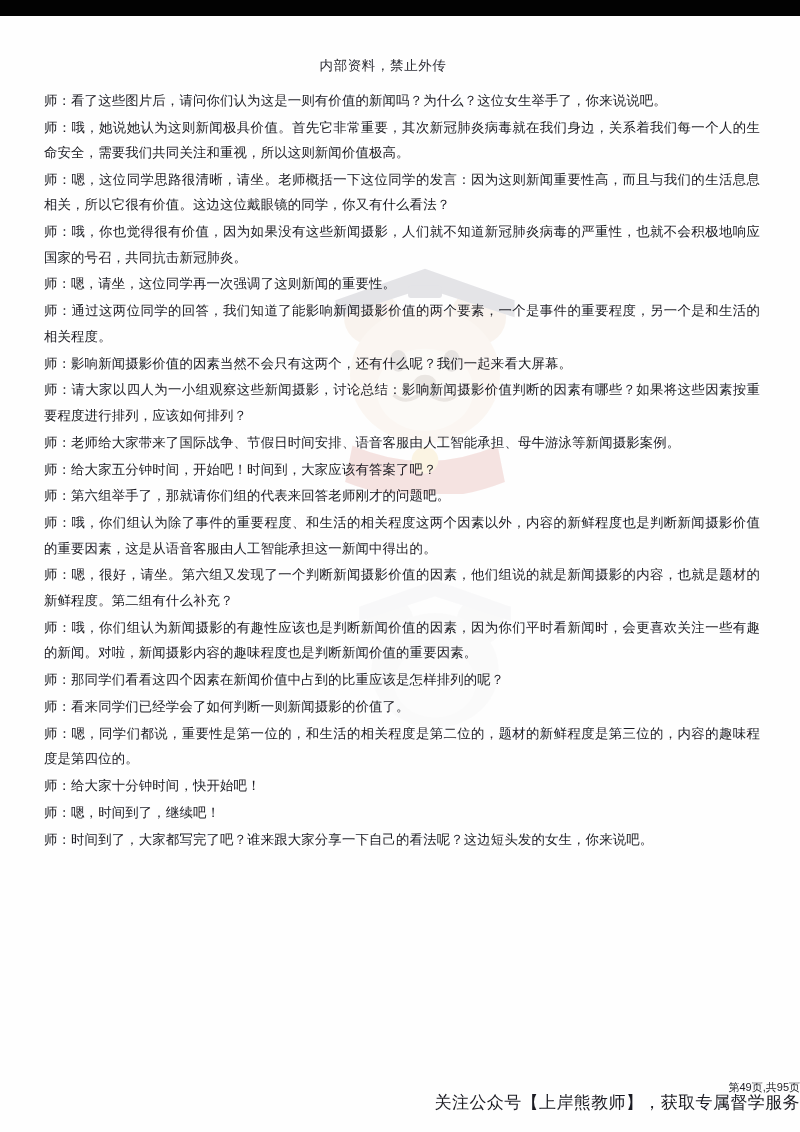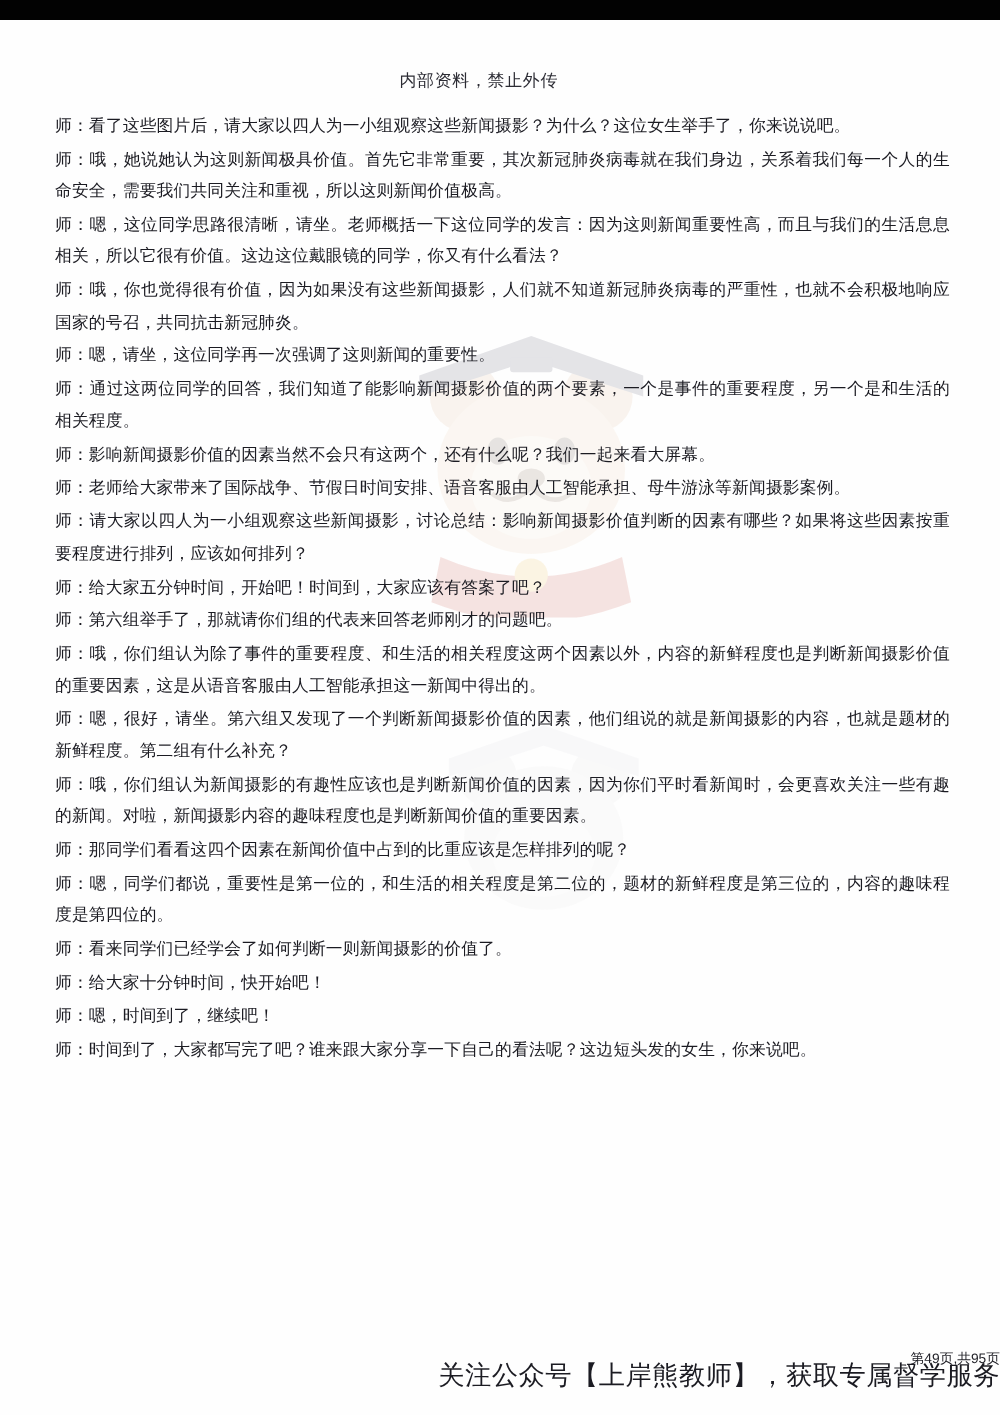--- a/index.html
+++ b/index.html
@@ -99,22 +99,22 @@
     text-align: right;
   }
   #page-number {
     font-family: "Liberation Sans", "DejaVu Sans", sans-serif;
     font-size: 11px;
     color: #1d1d24;
     line-height: 13px;
     margin-left: -86px;
   }
   #footer-promo {
-    font-family: Liberation Mono, monospace;
-    font-size: 21px;
+    font-family: Liberation Serif, serif;
+    font-size: 17px;
     color: #1b1b22;
     line-height: 22px;
     margin-top: -2px;
     letter-spacing: 0.4px;
   }
 </style>
 </head>
 <body>
 
 <div id="top-band"></div>
@@ -146,37 +146,37 @@
       <path d="M26 30 L100 4 L174 30 L174 44 L100 20 L26 44 Z" fill="#cacad4"></path>
     </svg>
 
   </div>
 
   <div id="doc-header">
     <span class="hdr-text">内部资料，禁止外传</span>
   </div>
 
   <div id="doc-body">
-    <p class="para">师：看了这些图片后，请大家以四人为一小组观察这些新闻摄影？为什么？这位女生举手了，你来说说吧。</p>
+    <p class="para">师：看了这些图片后，请问你们认为这是一则有价值的新闻吗？为什么？这位女生举手了，你来说说吧。</p>
     <p class="para">师：哦，她说她认为这则新闻极具价值。首先它非常重要，其次新冠肺炎病毒就在我们身边，关系着我们每一个人的生命安全，需要我们共同关注和重视，所以这则新闻价值极高。</p>
     <p class="para">师：嗯，这位同学思路很清晰，请坐。老师概括一下这位同学的发言：因为这则新闻重要性高，而且与我们的生活息息相关，所以它很有价值。这边这位戴眼镜的同学，你又有什么看法？</p>
     <p class="para">师：哦，你也觉得很有价值，因为如果没有这些新闻摄影，人们就不知道新冠肺炎病毒的严重性，也就不会积极地响应国家的号召，共同抗击新冠肺炎。</p>
     <p class="para">师：嗯，请坐，这位同学再一次强调了这则新闻的重要性。</p>
     <p class="para">师：通过这两位同学的回答，我们知道了能影响新闻摄影价值的两个要素，一个是事件的重要程度，另一个是和生活的相关程度。</p>
     <p class="para">师：影响新闻摄影价值的因素当然不会只有这两个，还有什么呢？我们一起来看大屏幕。</p>
+    <p class="para">师：请大家以四人为一小组观察这些新闻摄影，讨论总结：影响新闻摄影价值判断的因素有哪些？如果将这些因素按重要程度进行排列，应该如何排列？</p>
     <p class="para">师：老师给大家带来了国际战争、节假日时间安排、语音客服由人工智能承担、母牛游泳等新闻摄影案例。</p>
-    <p class="para">师：请大家以四人为一小组观察这些新闻摄影，讨论总结：影响新闻摄影价值判断的因素有哪些？如果将这些因素按重要程度进行排列，应该如何排列？</p>
     <p class="para">师：给大家五分钟时间，开始吧！时间到，大家应该有答案了吧？</p>
     <p class="para">师：第六组举手了，那就请你们组的代表来回答老师刚才的问题吧。</p>
     <p class="para">师：哦，你们组认为除了事件的重要程度、和生活的相关程度这两个因素以外，内容的新鲜程度也是判断新闻摄影价值的重要因素，这是从语音客服由人工智能承担这一新闻中得出的。</p>
     <p class="para">师：嗯，很好，请坐。第六组又发现了一个判断新闻摄影价值的因素，他们组说的就是新闻摄影的内容，也就是题材的新鲜程度。第二组有什么补充？</p>
     <p class="para">师：哦，你们组认为新闻摄影的有趣性应该也是判断新闻价值的因素，因为你们平时看新闻时，会更喜欢关注一些有趣的新闻。对啦，新闻摄影内容的趣味程度也是判断新闻价值的重要因素。</p>
     <p class="para">师：那同学们看看这四个因素在新闻价值中占到的比重应该是怎样排列的呢？</p>
+    <p class="para">师：看来同学们已经学会了如何判断一则新闻摄影的价值了。</p>
     <p class="para">师：嗯，同学们都说，重要性是第一位的，和生活的相关程度是第二位的，题材的新鲜程度是第三位的，内容的趣味程度是第四位的。</p>
-    <p class="para">师：看来同学们已经学会了如何判断一则新闻摄影的价值了。</p>
     <p class="para">师：给大家十分钟时间，快开始吧！</p>
     <p class="para">师：嗯，时间到了，继续吧！</p>
     <p class="para">师：时间到了，大家都写完了吧？谁来跟大家分享一下自己的看法呢？这边短头发的女生，你来说吧。</p>
   </div>
 
   <div id="doc-footer">
     <div id="page-number">第49页,共95页</div>
     <div id="footer-promo">关注公众号【上岸熊教师】，获取专属督学服务</div>
   </div>
 

